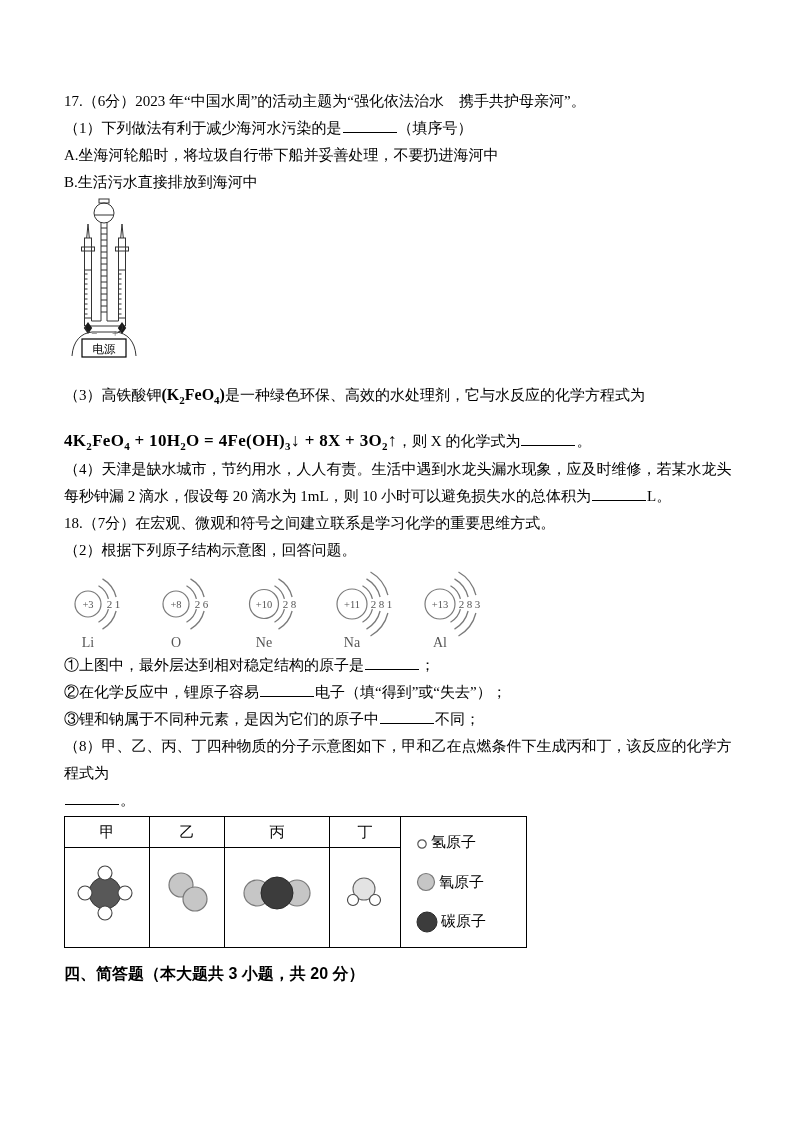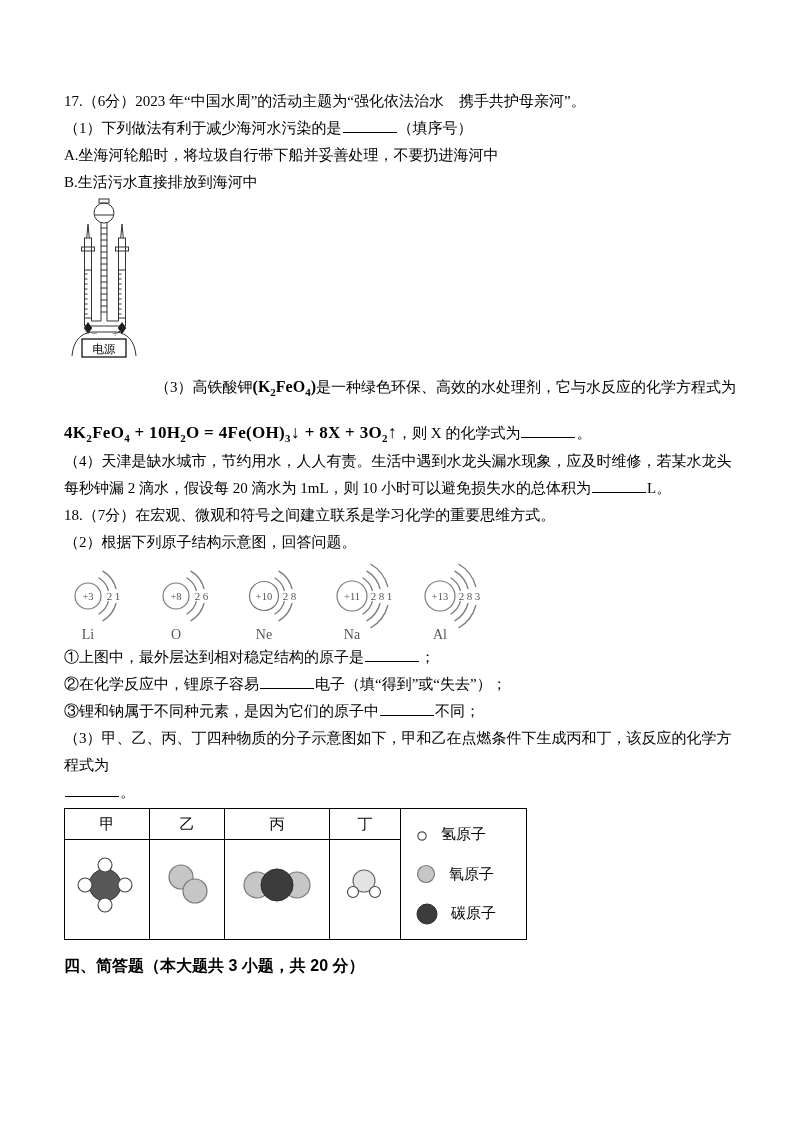--- a/index.html
+++ b/index.html
@@ -3,41 +3,41 @@
 <meta charset="utf-8">
 <style>
   html,body{margin:0;padding:0;background:#888;}
   .page{position:relative;width:794px;height:1123px;background:#ffffff;margin:0 auto;
         font-family:"Liberation Serif","DejaVu Serif",serif;color:#000;overflow:hidden;}
   .content{position:absolute;left:64px;top:88px;width:672px;font-size:15px;line-height:27px;}
   p{margin:0;}
   .blank{display:inline-block;width:54px;height:14px;border-bottom:1.4px solid #000;margin:0 1px;}
   .blank.w60{width:60px;}
   .figure-block{margin:2px 0 0 2px;}
-  .p3{margin-top:6px;text-align:right;}
+  .p3{margin-top:14px;}
   .bold-formula{font-weight:bold;font-size:16px;}
   .bold-formula sub,.eq-bold sub{font-size:11px;}
   .eq-line{margin-top:8px;height:30px;line-height:36px;}
   .eq-bold{font-weight:bold;font-size:17px;letter-spacing:0.3px;}
   .eq-bold .arrow{font-size:18px;}
   .p4{margin-top:4px;}
   .atoms-row{display:flex;justify-content:space-between;width:430px;margin:4px 0 0 2px;}
   .atom-label{font-size:14px;fill:#555;}
   .atom-num{font-size:11px;fill:#555;font-family:"Liberation Serif","DejaVu Serif",serif;}
   .atom-charge{font-size:10.5px;fill:#555;font-family:"Liberation Serif","DejaVu Serif",serif;}
   .arc{fill:none;stroke:#7a7a7a;stroke-width:1.3;}
   .nucleus{fill:none;stroke:#7a7a7a;stroke-width:1.2;}
   .app-stroke{fill:none;stroke:#333;stroke-width:1;}
   .mol-table{border-collapse:collapse;margin-top:2px;}
   .mol-table td{border:1.6px solid #000;text-align:center;padding:0;}
   .mol-table .hdr td{height:30px;font-size:15px;}
   .mol-table .bod td{height:90px;}
   .legend-cell{width:125px;}
   .legend-box{display:flex;flex-direction:column;justify-content:space-around;height:118px;padding-left:14px;}
-  .legend-item{display:flex;align-items:center;gap:12px;font-size:15px;}
+  .legend-item{display:flex;align-items:center;gap:2px;font-size:15px;}
   .sec-head{margin-top:12px;font-weight:bold;font-size:16px;font-family:"Liberation Sans","DejaVu Sans",sans-serif;}
 </style>
 </head>
 <body>
 
 <div class="page">
   <div class="content">
 
     <p>17.（6分）2023 年“中国水周”的活动主题为“强化依法治水　携手共护母亲河”。</p>
     <p><span>（1）下列做法有利于减少海河水污染的是</span><span class="blank"></span><span>（填序号）</span></p>
@@ -145,21 +145,21 @@
         <text class="atom-num" x="43.5" y="39.5" text-anchor="middle">2</text>
         <text class="atom-num" x="51.5" y="39.5" text-anchor="middle">8</text>
         <text class="atom-num" x="59.5" y="39.5" text-anchor="middle">3</text>
         <text class="atom-label" x="22" y="79" text-anchor="middle">Al</text>
       </svg>
     </div>
 
     <p><span>①上图中，最外层达到相对稳定结构的原子是</span><span class="blank"></span><span>；</span></p>
     <p><span>②在化学反应中，锂原子容易</span><span class="blank"></span><span>电子（填“得到”或“失去”）；</span></p>
     <p><span>③锂和钠属于不同种元素，是因为它们的原子中</span><span class="blank"></span><span>不同；</span></p>
-    <p>（3）甲、乙、丙、丁四种物质的分子示意图如下，甲和乙在点燃条件下生成丙和丁，该反应的化学方程式为</p>
+    <p>（8）甲、乙、丙、丁四种物质的分子示意图如下，甲和乙在点燃条件下生成丙和丁，该反应的化学方程式为</p>
     <p><span class="blank"></span><span>。</span></p>
 
     <table class="mol-table">
       <tbody>
         <tr class="hdr">
           <td style="width:84px">甲</td>
           <td style="width:74px">乙</td>
           <td style="width:104px">丙</td>
           <td style="width:70px">丁</td>
           <td class="legend-cell" rowspan="2">

